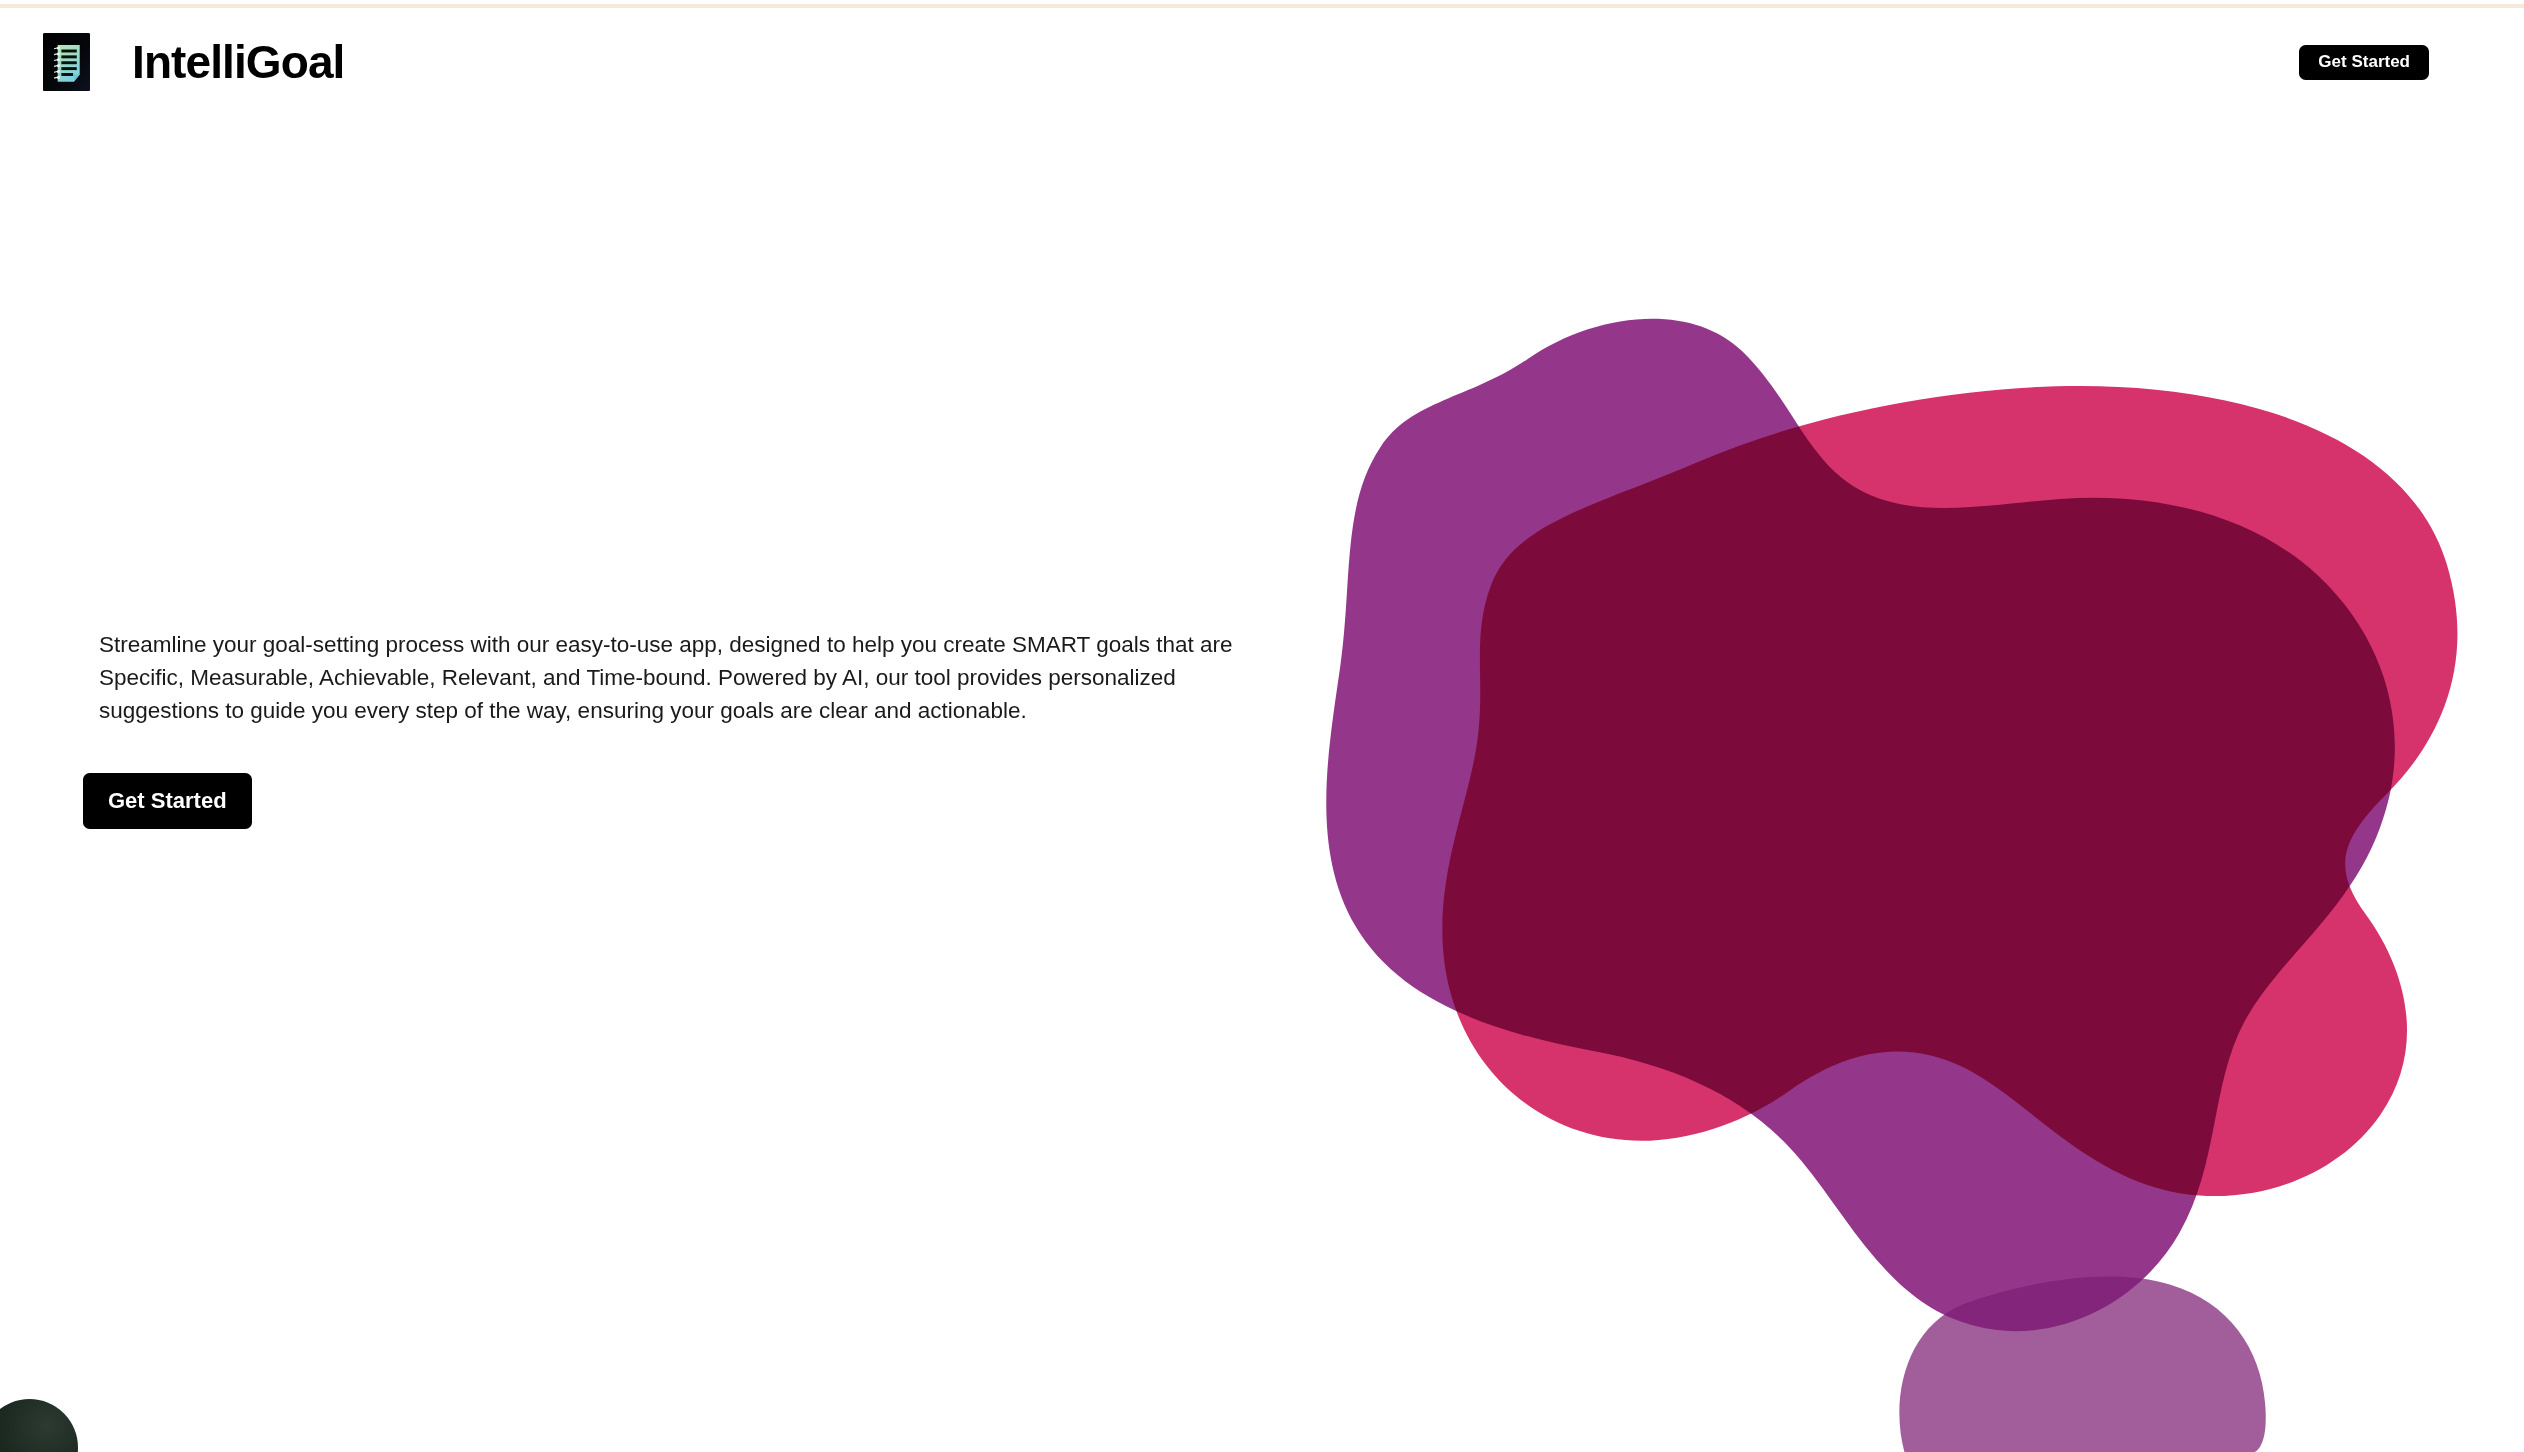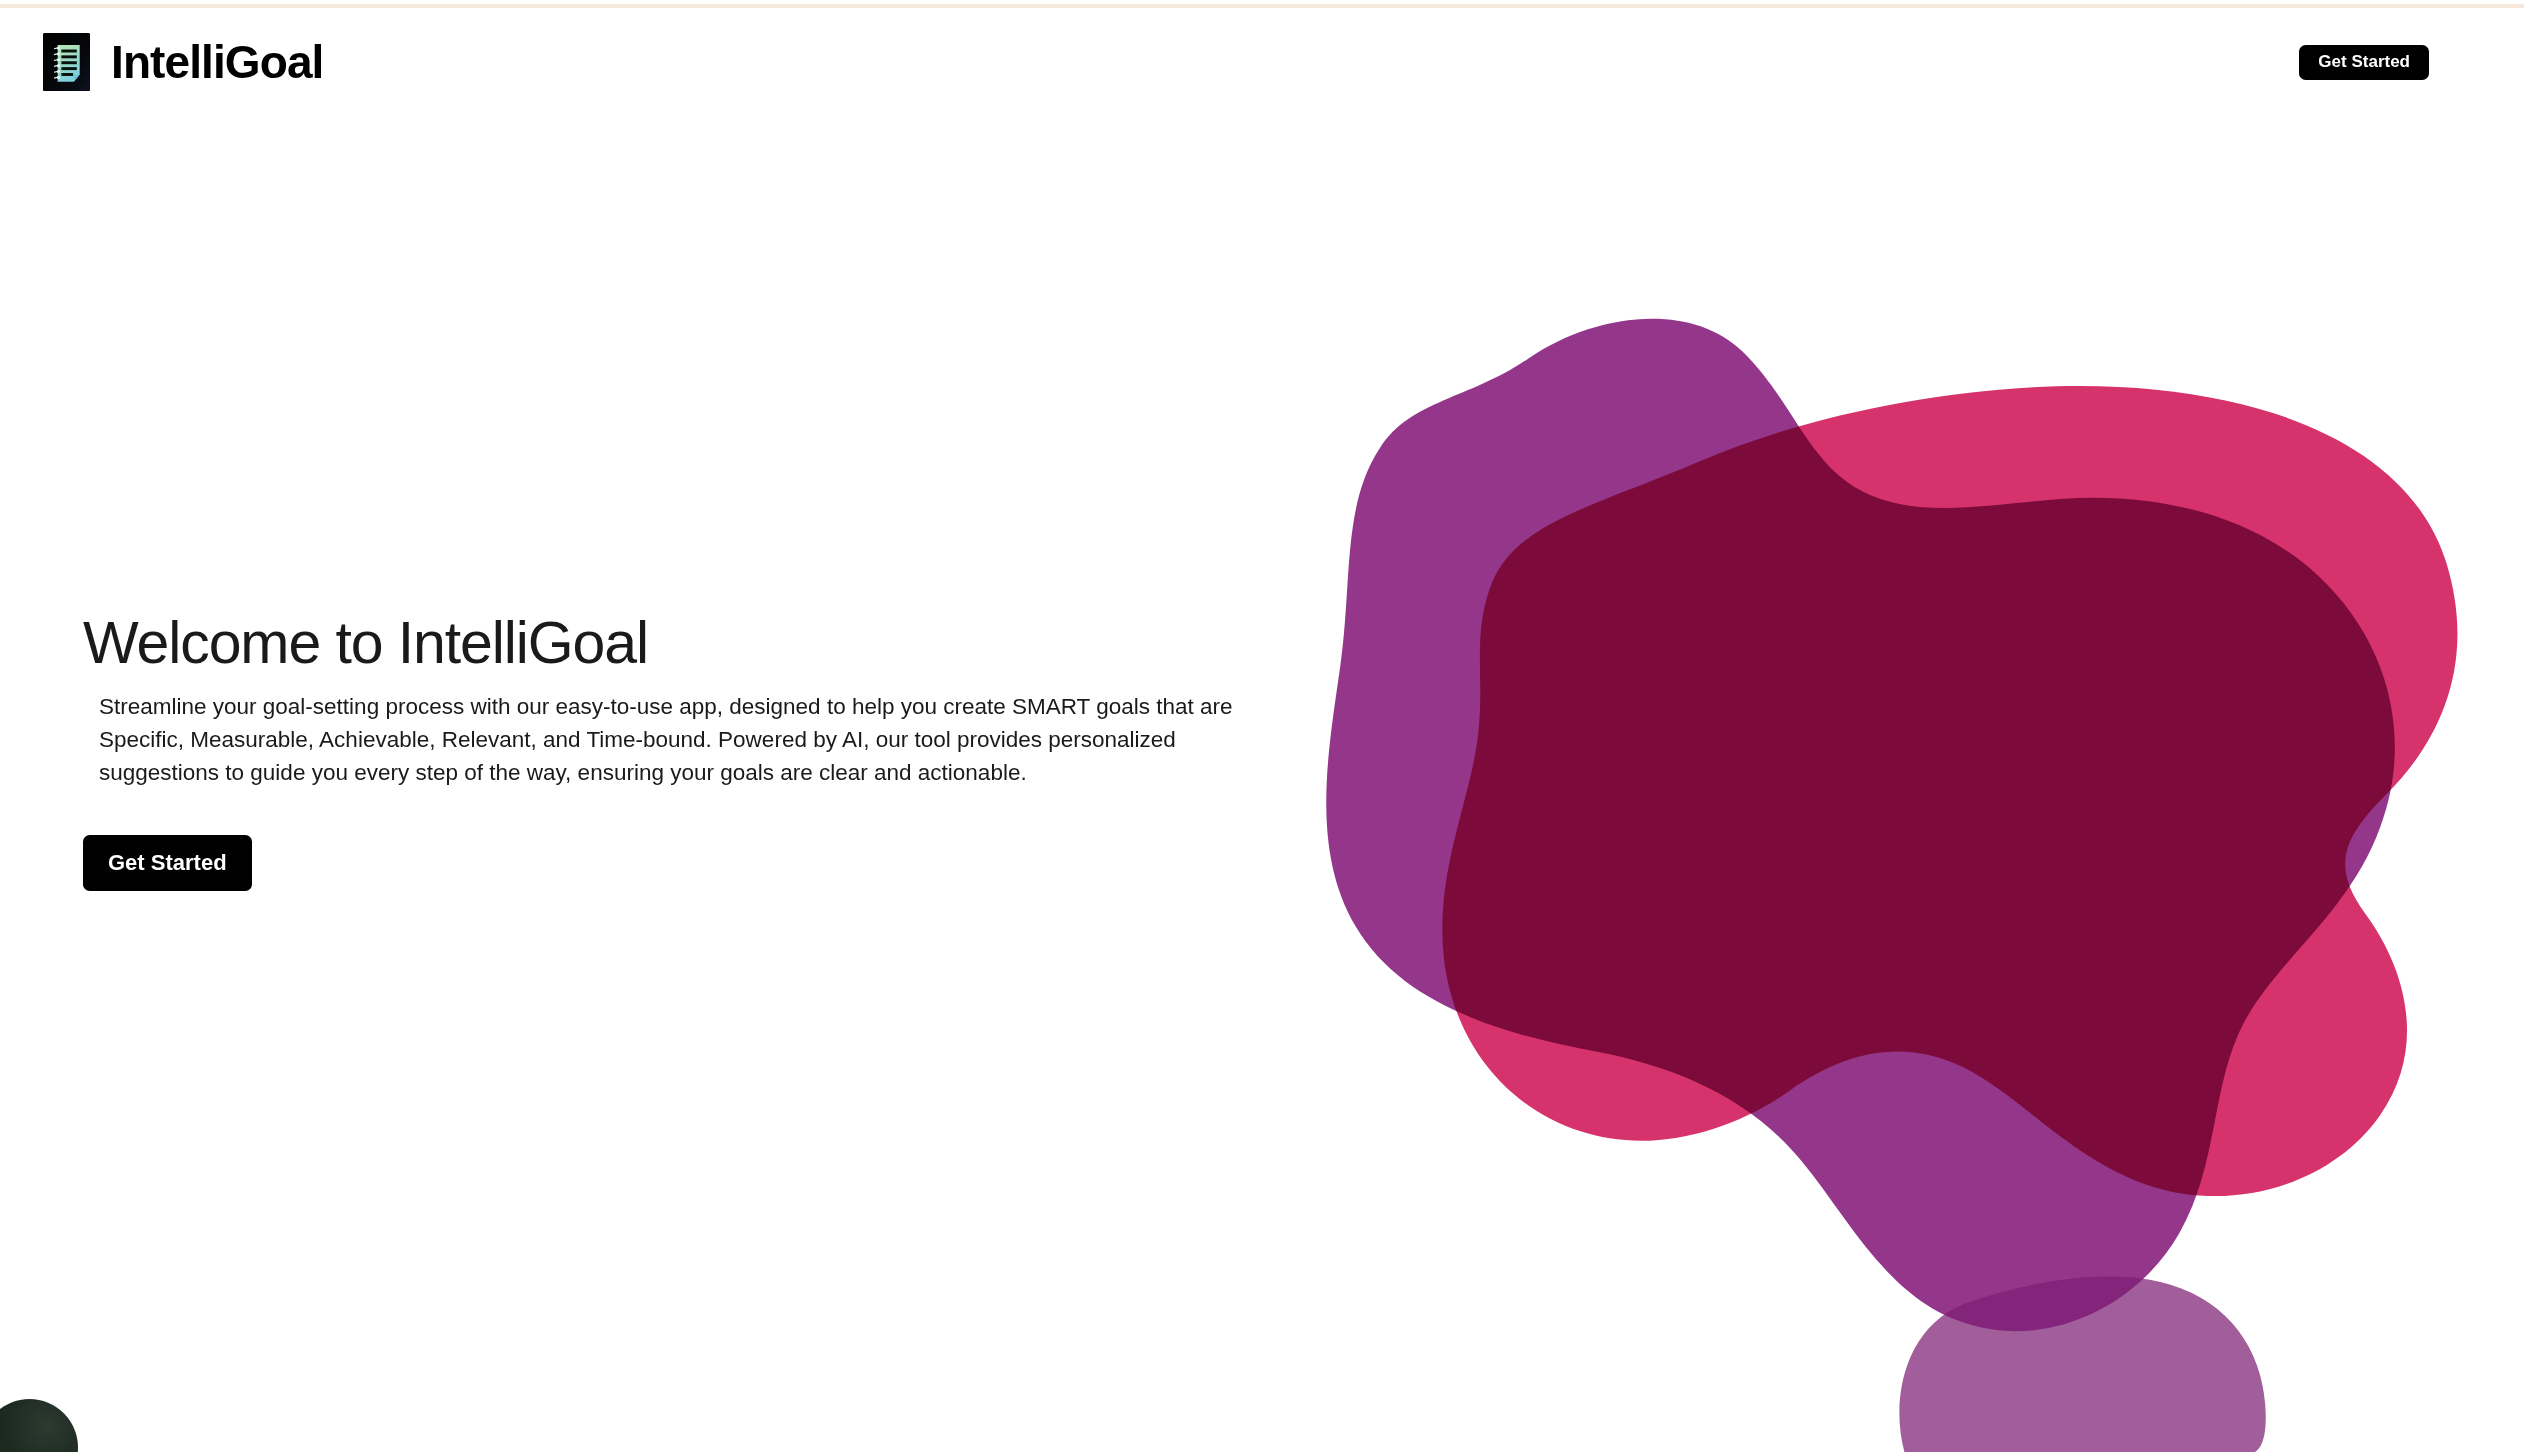--- a/index.html
+++ b/index.html
@@ -45,21 +45,21 @@
     z-index: 30;
     display: flex;
     align-items: center;
     justify-content: space-between;
     padding: 0 41px 0 43px;
   }
 
   .brand {
     display: flex;
     align-items: center;
-    gap: 21px;
+    gap: 42px;
     height: 100%;
   }
 
   .brand-logo {
     width: 47px;
     height: 58px;
     flex: 0 0 auto;
     display: block;
     border-radius: 1.5px;
     overflow: hidden;
@@ -267,21 +267,20 @@
                    C1150,1578 1260,1560 1340,1584
                    C1420,1608 1462,1672 1468,1744
                    C1474,1812 1450,1812 1450,1812
                    L980,1812
                    C960,1740 980,1642 1060,1610 Z"></path>
         </g>
       </svg>
     </div>
 
     <div class="hero-copy">
-      <h1 class="hero-title">Welcome to IntelliGoal</h1>
       <p class="hero-sub">Streamline your goal-setting process with our easy-to-use app, designed to help you create SMART goals that are Specific, Measurable, Achievable, Relevant, and Time-bound. Powered by AI, our tool provides personalized suggestions to guide you every step of the way, ensuring your goals are clear and actionable.</p>
       <button class="btn-green btn-hero">Get Started</button>
     </div>
   </section>
 
   <div class="corner-widget"></div>
 
 </div>
 
 

